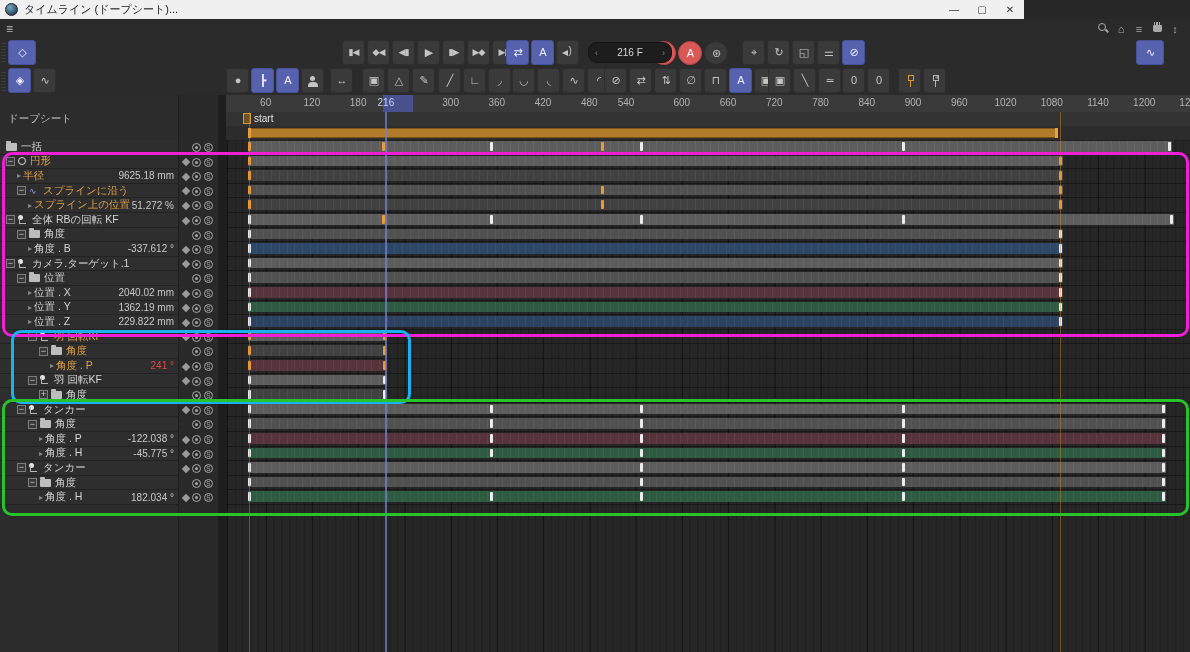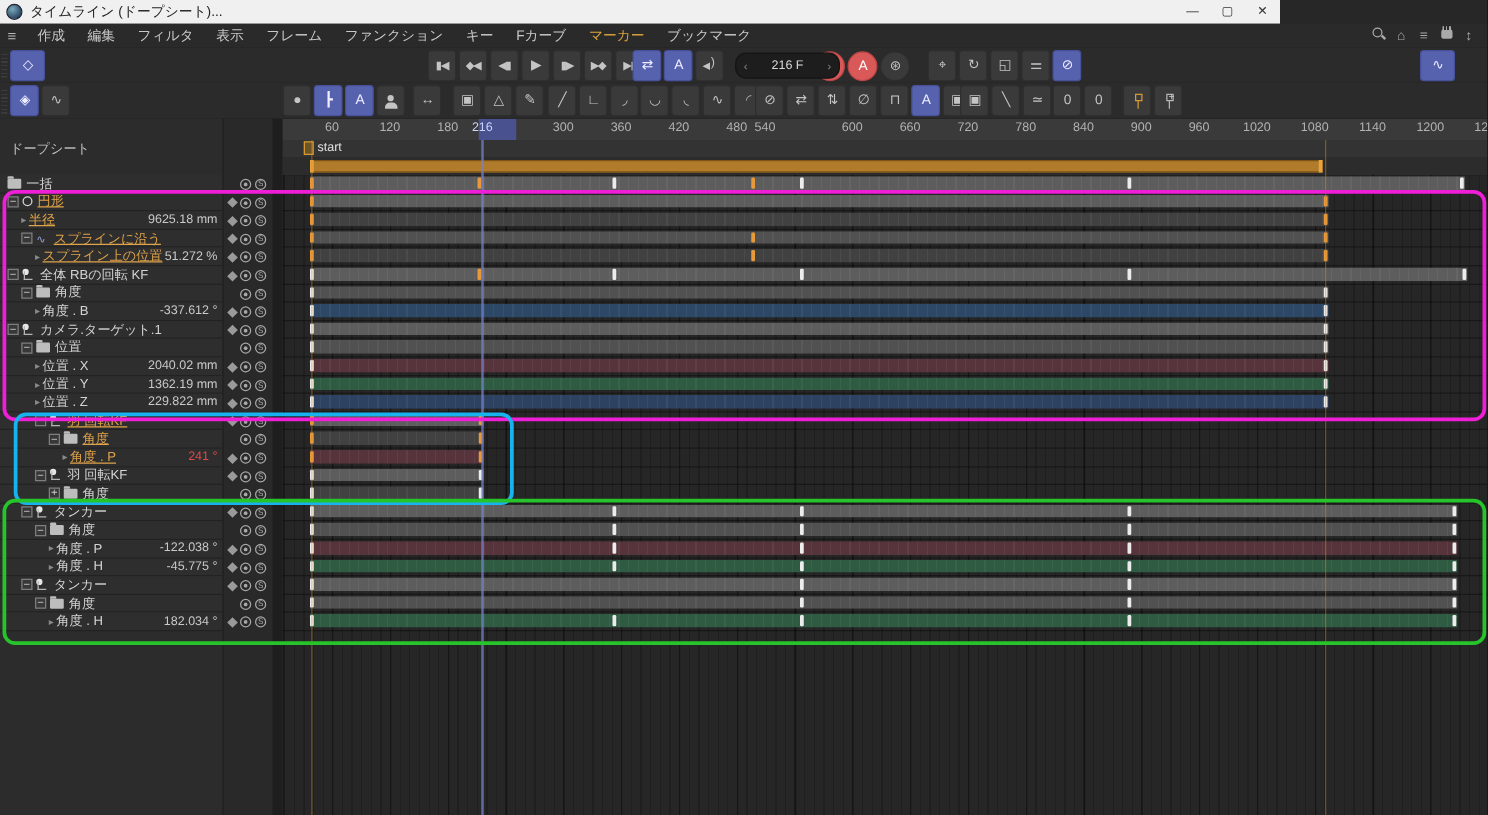--- a/index.html
+++ b/index.html
@@ -71,21 +71,21 @@
   
   #main{position:absolute;left:0;top:95px;width:1190px;height:557px;background:#262626;}
   #left-panel{position:absolute;left:0;top:0;width:178px;height:557px;background:#2c2c2c;}
   #panel-title{position:absolute;left:8px;top:17px;font-size:10.5px;color:#c2c2c2;}
   #icon-col{position:absolute;left:178px;top:0;width:40px;height:557px;background:#292929;
     border-left:1px solid #202020;}
   #gutter{position:absolute;left:218px;top:0;width:8px;height:557px;background:#1e1e1e;}
   .tree-row{position:absolute;left:0;width:178px;display:flex;align-items:center;
     font-size:10.5px;color:#d4d4d4;border-bottom:1px solid rgba(0,0,0,.25);box-sizing:border-box;
     background:#2e2e2e;white-space:nowrap;overflow:hidden;}
-  .tree-row .lbl.orange{color:#dfa249;text-decoration:underline;}
+  .tree-row .lbl.orange{color:#dfa249;}
   .tree-row .val{position:absolute;right:4px;font-size:10px;color:#c9c9c9;}
   .tree-row .val.red{color:#e04848;}
   .expander{width:9px;height:9px;border:1px solid #7e7e7e;background:#383838;color:#ccc;
     font-size:9px;line-height:7px;text-align:center;flex:none;margin-right:3px;box-sizing:border-box;}
   .leaf-arrow{color:#8a8a8a;font-size:8px;margin-right:2px;flex:none;}
   .icon-folder{width:11px;height:8px;background:#bdbdbd;border-radius:1px;position:relative;
     flex:none;margin-right:4px;}
   .icon-folder::before{content:"";position:absolute;left:0;top:-2px;width:5px;height:2px;
     background:#bdbdbd;border-radius:1px 1px 0 0;}
   .icon-circle{width:8px;height:8px;border:1.5px solid #d8d8d8;border-radius:50%;
@@ -147,21 +147,20 @@
     <span>タイムライン (ドープシート)...</span>
     <span class="win-btns">
       <span class="win-btn">—</span>
       <span class="win-btn">▢</span>
       <span class="win-btn">✕</span>
     </span>
   </div>
 
   <div id="menubar">
     <span class="hamburger">≡</span>
-    <span id="menu-items"><span class="menu-item">作成</span><span class="menu-item">編集</span><span class="menu-item">フィルタ</span><span class="menu-item">表示</span><span class="menu-item">フレーム</span><span class="menu-item">ファンクション</span><span class="menu-item">キー</span><span class="menu-item">Fカーブ</span><span class="menu-item hl">マーカー</span><span class="menu-item">ブックマーク</span></span>
     <span id="menu-right">
         <span class="mr-ic"><span class="mi-search"></span></span>
         <span class="mr-ic">⌂</span>
         <span class="mr-ic">≡</span>
         <span class="mr-ic"><span class="mi-hand"></span></span>
         <span class="mr-ic">↕</span>
       </span>
   </div>
 
   <div id="toolbar1" class="toolbar">
@@ -521,21 +520,21 @@
 
     <div id="timeline">
       <div id="ruler">
           <span class="ruler-label" style="left: 39.642px;">60</span>
           <span class="ruler-label" style="left: 85.884px;">120</span>
           <span class="ruler-label" style="left: 132.126px;">180</span>
           <span class="ruler-label" style="left: 224.61px;">300</span>
           <span class="ruler-label" style="left: 270.852px; text-align: right;">360</span>
           <span class="ruler-label" style="left: 317.094px;">420</span>
           <span class="ruler-label" style="left: 363.336px;">480</span>
-          <span class="ruler-label" style="left: 386px;">540</span>
+          <span class="ruler-label" style="left: 400px;">540</span>
           <span class="ruler-label" style="left: 455.82px;">600</span>
           <span class="ruler-label" style="left: 502.062px;">660</span>
           <span class="ruler-label" style="left: 548.304px;">720</span>
           <span class="ruler-label" style="left: 594.546px;">780</span>
           <span class="ruler-label" style="left: 640.788px;">840</span>
           <span class="ruler-label" style="left: 687.03px;">900</span>
           <span class="ruler-label" style="left: 733.272px;">960</span>
           <span class="ruler-label" style="left: 779.514px;">1020</span>
           <span class="ruler-label" style="left: 825.756px;">1080</span>
           <span class="ruler-label" style="left: 871.998px;">1140</span>

